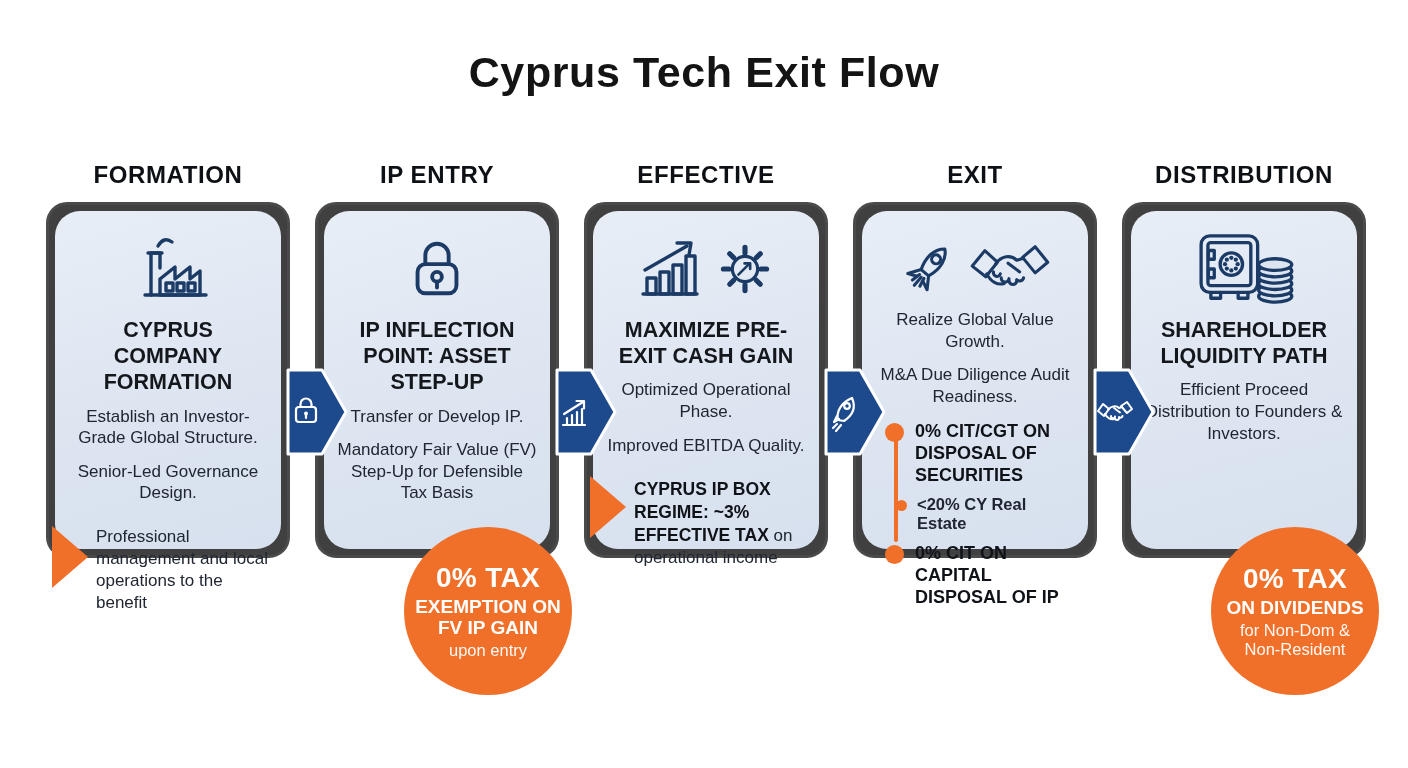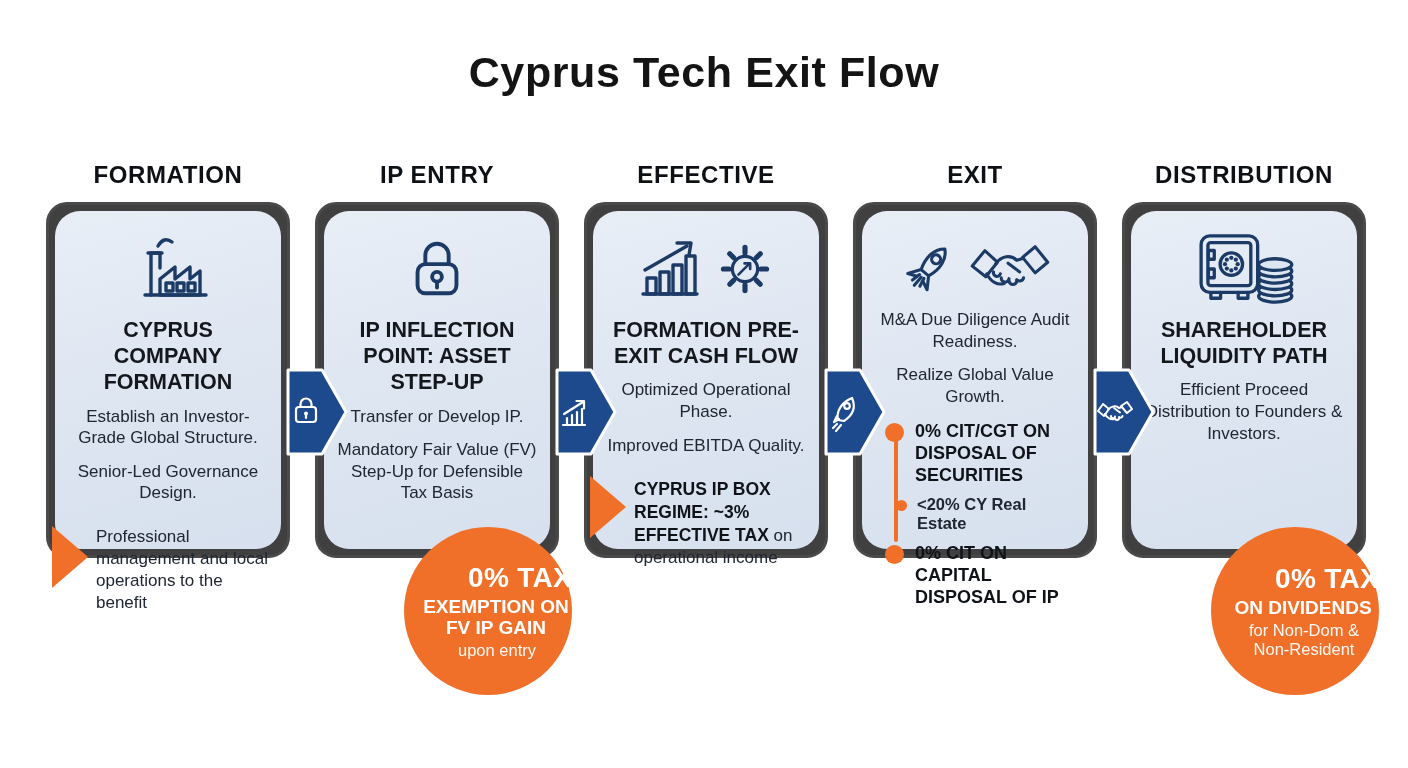--- a/index.html
+++ b/index.html
@@ -33,21 +33,21 @@
                font-size:17px; line-height:1.3; color:#202632; }
   .flag-item b { font-weight:800; color:#0f1318; font-size:17.5px; line-height:1.26;text-align:center; }
   .flag-tri { position:absolute; left:-32px; top:0; width:0; height:0;
               border-top:31px solid transparent; border-bottom:31px solid transparent;
               border-left:36px solid #F0702A; }
   .flag-item.mid .flag-tri { top:-2px; }
 
   
   .badge { position:absolute; width:168px; height:168px; border-radius:50%; background:#F0702A;
            color:#ffffff; left:80px; top:316px; display:flex; flex-direction:column;
-           justify-content:center; align-items:flex-end; z-index:4; }
+           justify-content:center; align-items:center; z-index:4; }
   .badge .main { font-size:28px; font-weight:800; letter-spacing:.3px; }
   .badge .sub  { font-size:19px; font-weight:800; line-height:1.12; width:152px; margin-top:2px; }
   .badge .note { font-size:16.5px; font-weight:400; line-height:1.15; width:150px;
                  margin-top:3px; color:rgba(255,255,255,.95); }
 
   
   .bullet-list { position:relative; text-align:left; margin-top:14px; padding-left:40px; }
   .tl-line { position:absolute; left:19px; top:15px; width:4px; height:106px;
              background:#F0702A; border-radius:2px; }
   .tl-item { position:relative; font-size:18px; font-weight:800; line-height:1.22;
@@ -148,21 +148,21 @@
                   <path d="M48.3 15.7 L44 20"></path>
                 <path d="M15.7 48.3 L20 44"></path>
                   <path d="M48.3 48.3 L44 44"></path>
               </g>
               <g stroke-width="2.8">
                 <path d="M25 38 L37 26"></path>
                 <path d="M31.5 26 H37.5 V32"></path>
               </g>
             </svg>
           </div>
-          <h3 class="card-title">FORMATION PRE-EXIT CASH FLOW</h3>
+          <h3 class="card-title">MAXIMIZE PRE-EXIT CASH GAIN</h3>
           <p class="body">Optimized Operational Phase.</p>
           <p class="body">Improved EBITDA Quality.</p>
           <div class="flag-item mid">
             <span class="flag-tri"></span>
             <b>CYPRUS IP BOX REGIME: ~3% EFFECTIVE TAX</b>
             <span>on operational income</span>
           </div>
         </div>
       </div>
     </section>
@@ -188,22 +188,22 @@
               <path d="M82 24 L69 8 L56 19 L69 35 Z"></path>
               <path d="M28 26 C34 17 44 16 50 22 L57 20"></path>
               <path d="M19 36 C23 44 30 48 37 46"></path>
               <path d="M41 25 l12 9"></path>
               <path d="M34 40 a4 4 0 0 0 8 1"></path>
               <path d="M42 43 a4 4 0 0 0 8 0"></path>
               <path d="M50 42 a4 4 0 0 0 7 -2"></path>
               <path d="M26 34 a3.5 3.5 0 0 0 7 2"></path>
             </svg>
           </div>
+          <p class="body">Realize Global Value Growth.</p>
           <p class="body">M&amp;A Due Diligence Audit Readiness.</p>
-          <p class="body">Realize Global Value Growth.</p>
           <div class="bullet-list">
             <span class="tl-line"></span>
             <div class="tl-item">0% CIT/CGT ON DISPOSAL OF SECURITIES</div>
             <div class="tl-sub">&lt;20% CY Real Estate</div>
             <div class="tl-item">0% CIT ON CAPITAL DISPOSAL OF IP</div>
           </div>
         </div>
       </div>
     </section>
 

